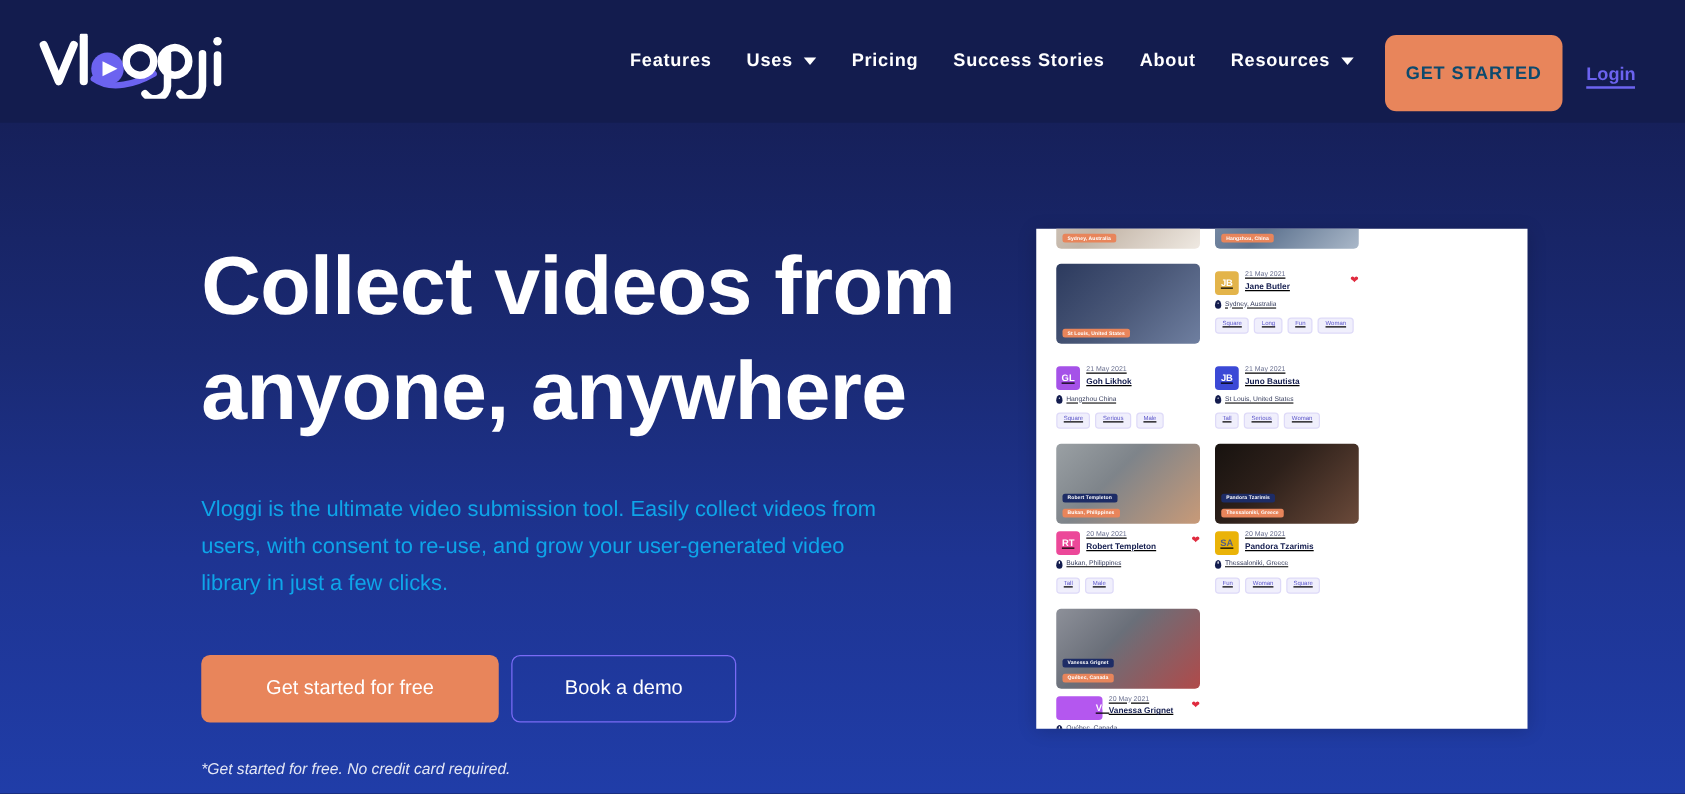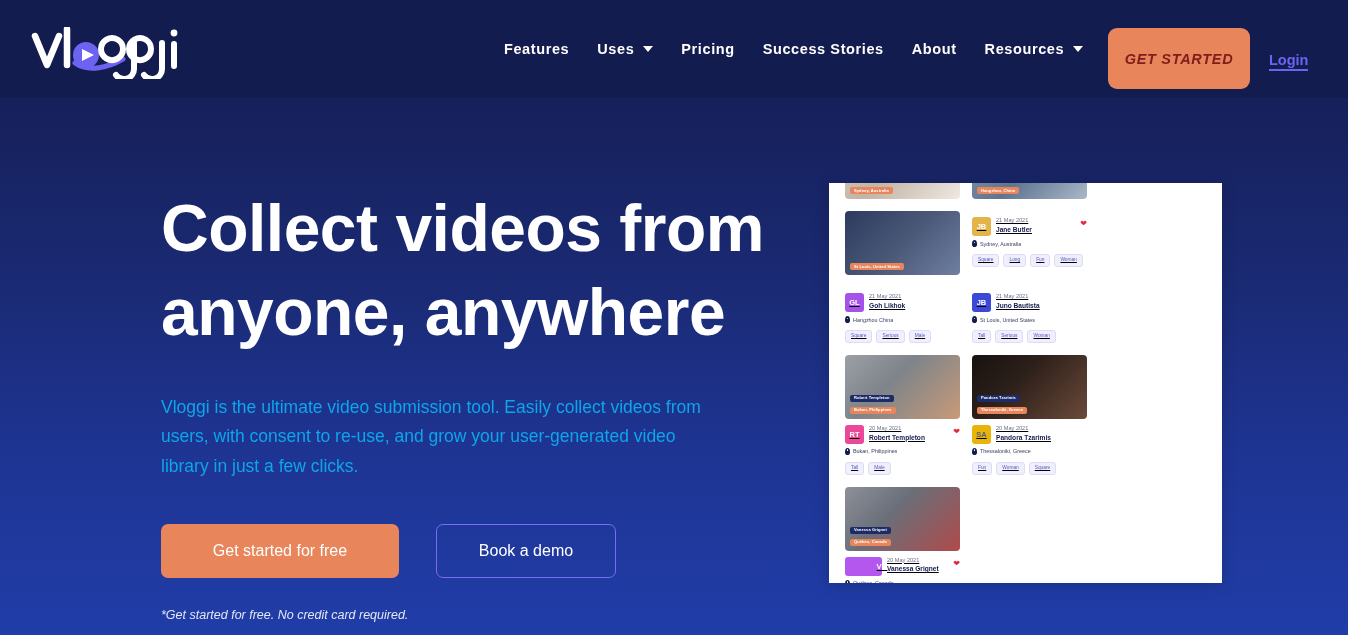--- a/index.html
+++ b/index.html
@@ -40,42 +40,42 @@
   .caret {
     width: 0; height: 0;
     border-left: 5px solid transparent; border-right: 5px solid transparent;
     border-top: 6px solid #ffffff;
     display: inline-block;
   }
   .cta-top {
     position: absolute; left: 1108px; top: 28px;
     width: 142px; height: 61px; border-radius: 9px;
     background: #e8855b;
-    color: #7f1d1d; font-size: 14.5px; font-weight: bold; letter-spacing: 0.7px;
+    color: #0c4a6e; font-size: 14.5px; font-weight: bold; letter-spacing: 0.7px;
     display: flex; align-items: center; justify-content: center;
-    border: none; cursor: pointer; font-family: inherit; font-style: italic;
+    border: none; cursor: pointer; font-family: inherit;
   }
   .login {
     position: absolute; left: 1269px; top: 52px;
     color: #6c63f0; font-size: 14.5px; font-weight: bold;
     border-bottom: 2px solid #6c63f0; padding-bottom: 1px;
     text-decoration: none; cursor: pointer;
   }
 
   
   .hero-left { position: absolute; left: 161px; top: 186px; width: 620px; }
   .headline {
     color: #ffffff; font-size: 66px; font-weight: bold; line-height: 1.28;
     letter-spacing: -0.5px; white-space: pre-line;
   }
   .subcopy {
     margin-top: 38px;
     color: #0ea5e9; font-size: 17.5px; line-height: 1.68; width: 545px;
   }
-  .btn-row { margin-top: 43px; display: flex; gap: 37px; align-items: center; }
+  .btn-row { margin-top: 43px; display: flex; gap: 10px; align-items: center; }
   .btn-primary {
     width: 238px; height: 54px; border-radius: 7px;
     background: #e8855b; color: #ffffff;
     font-size: 16px; font-weight: normal;
     display: flex; align-items: center; justify-content: center;
     border: none; cursor: pointer; font-family: inherit;
   }
   .btn-secondary {
     width: 180px; height: 54px; border-radius: 7px;
     background: transparent; color: #ffffff;

